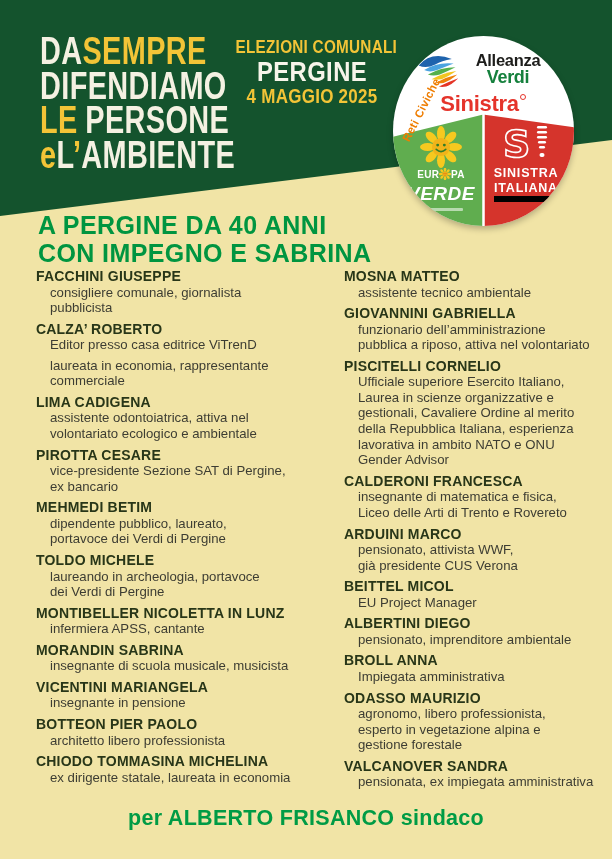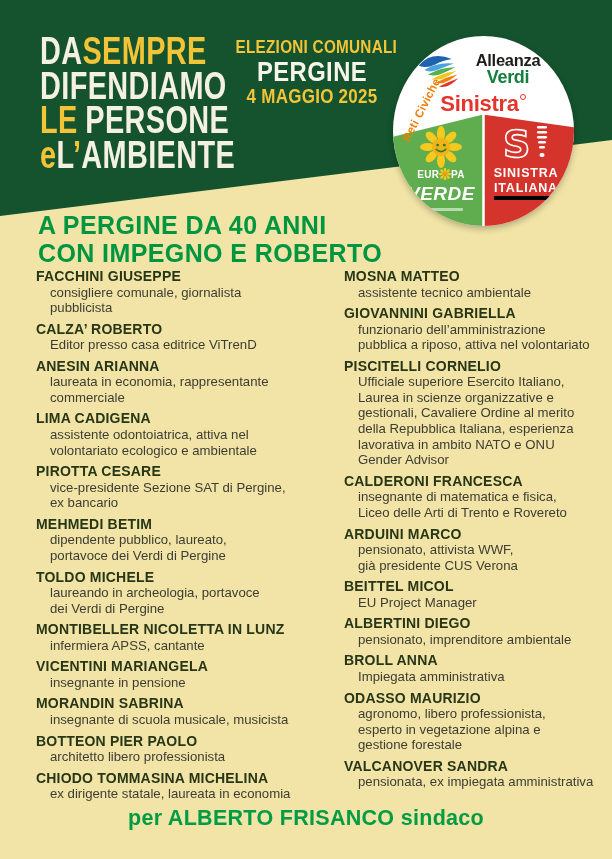--- a/index.html
+++ b/index.html
@@ -68,21 +68,21 @@
     font-size:19px; font-weight:bold; color:#ffffff; letter-spacing:0.5px;font-style:italic; }
   .ev-fineprint { position:absolute; left:26px; top:172px; width:44px; height:3px;
     background:rgba(255,255,255,0.55); border-radius:1px; }
   .mini-sun { display:inline-block; vertical-align:-2px; }
 
   .si-mark { position:absolute; left:102px; top:84px; }
   .w-si1 { position:absolute; left:96px; top:130px; width:74px; text-align:center;
     font-size:12.5px; font-weight:bold; color:#ffffff; letter-spacing:0.8px; }
   .w-si2 { position:absolute; left:96px; top:145px; width:74px; text-align:center;
     font-size:12.5px; font-weight:bold; color:#ffffff; letter-spacing:0.8px; }
-  .w-si2 span { border-bottom:4px solid #000000; padding-bottom:1px; }
+  .w-si2 span { border-bottom:6px solid #000000; padding-bottom:1px; }
 
   
   .heading {
     position:absolute; left:38px; top:212px; color:#009540;
     font-weight:bold; font-size:25px; line-height:27.5px; letter-spacing:0.4px;
   }
 
   .col { position:absolute; top:268px; }
   .col-left  { left:36px;  width:276px; }
   .col-right { left:316px; width:284px;margin-left:28px; }
@@ -191,38 +191,37 @@
         <rect x="44.5" y="33" width="5" height="4" rx="2"></rect>
       </g>
     </svg>
   </span>
   <div class="w-si1">SINISTRA</div>
   <div class="w-si2"><span>ITALIANA</span></div>
 </div>
 
 <div class="heading">
   <div>A PERGINE DA 40 ANNI</div>
-  <div>CON IMPEGNO E ROBERTO</div>
+  <div>CON IMPEGNO E SABRINA</div>
 </div>
 
 <div class="col col-left">
 
     <div class="entry">
       <div class="name">FACCHINI GIUSEPPE</div>
       <div class="desc">consigliere comunale, giornalista
 pubblicista</div>
     </div>
 
     <div class="entry">
       <div class="name">CALZA’ ROBERTO</div>
       <div class="desc">Editor presso casa editrice ViTrenD</div>
     </div>
 
     <div class="entry">
-      <div class="name">ANESIN ARIANNA</div>
       <div class="desc">laureata in economia, rappresentante
 commerciale</div>
     </div>
 
     <div class="entry">
       <div class="name">LIMA CADIGENA</div>
       <div class="desc">assistente odontoiatrica, attiva nel
 volontariato ecologico e ambientale</div>
     </div>
 
@@ -243,27 +242,27 @@
       <div class="desc">laureando in archeologia, portavoce
 dei Verdi di Pergine</div>
     </div>
 
     <div class="entry">
       <div class="name">MONTIBELLER NICOLETTA IN LUNZ</div>
       <div class="desc">infermiera APSS, cantante</div>
     </div>
 
     <div class="entry">
+      <div class="name">MORANDIN SABRINA</div>
+      <div class="desc">insegnante di scuola musicale, musicista</div>
+    </div>
+
+    <div class="entry">
       <div class="name">VICENTINI MARIANGELA</div>
       <div class="desc">insegnante in pensione</div>
-    </div>
-
-    <div class="entry">
-      <div class="name">MORANDIN SABRINA</div>
-      <div class="desc">insegnante di scuola musicale, musicista</div>
     </div>
 
     <div class="entry">
       <div class="name">BOTTEON PIER PAOLO</div>
       <div class="desc">architetto libero professionista</div>
     </div>
 
     <div class="entry">
       <div class="name">CHIODO TOMMASINA MICHELINA</div>
       <div class="desc">ex dirigente statale, laureata in economia</div>

